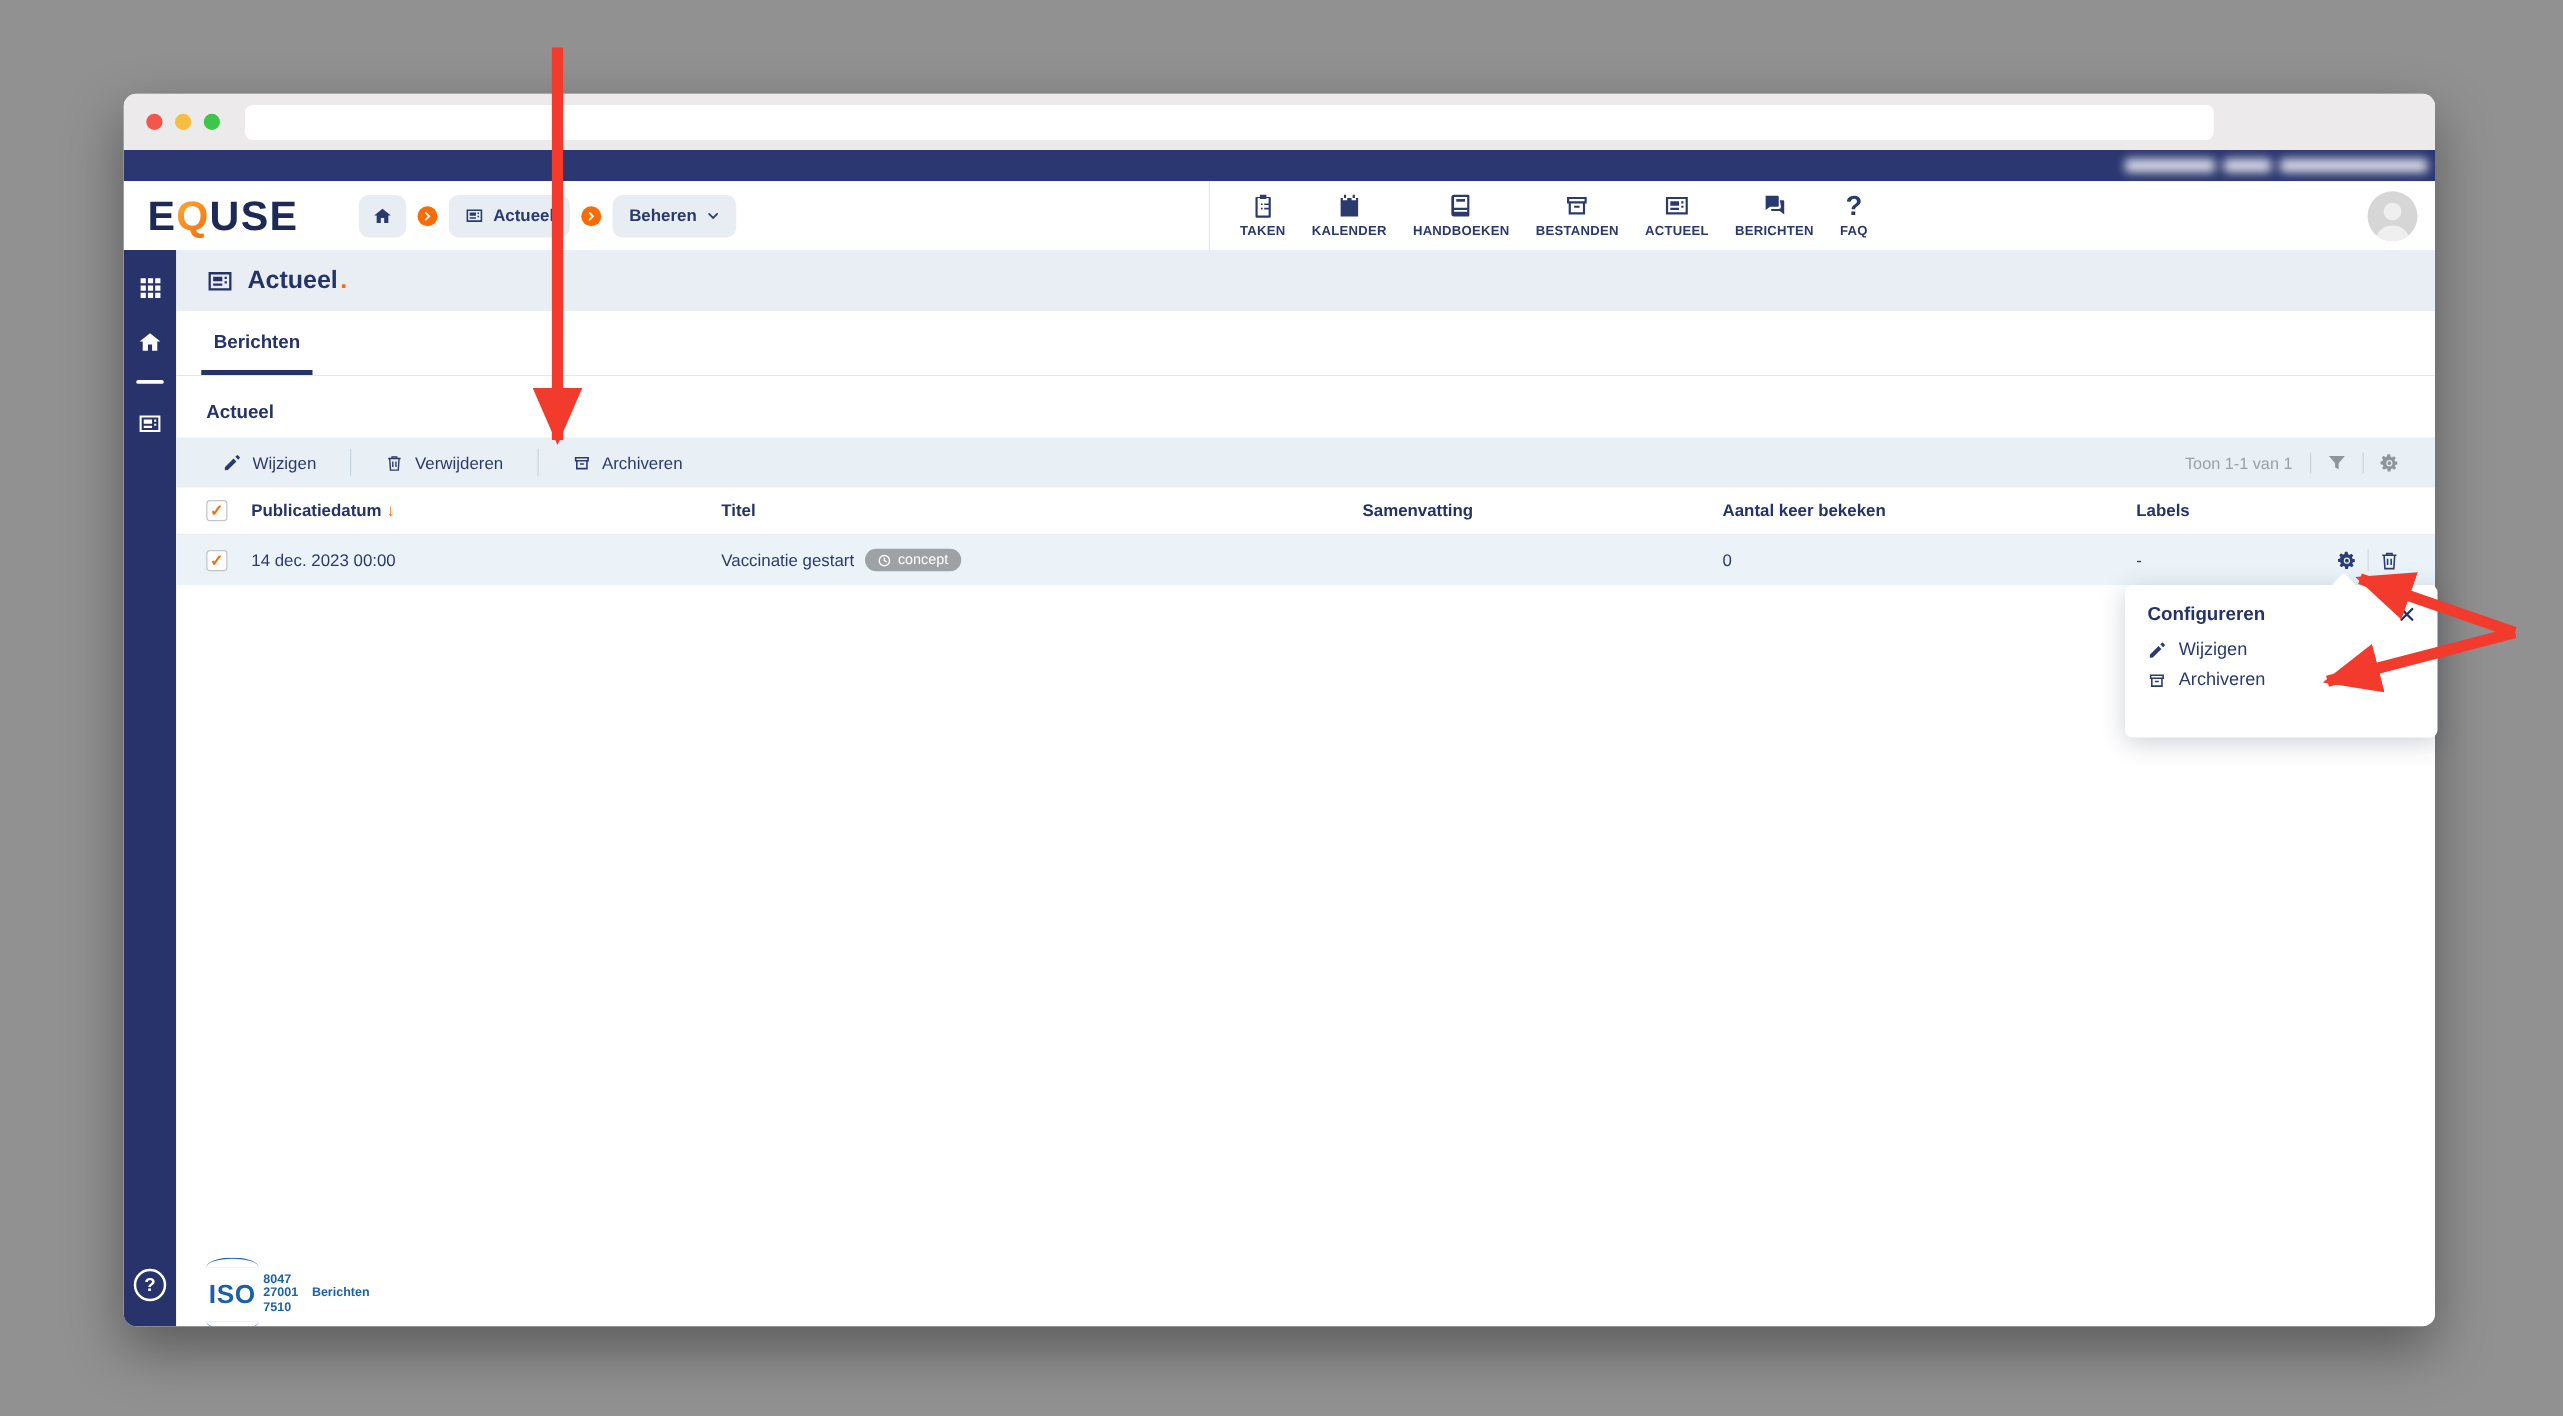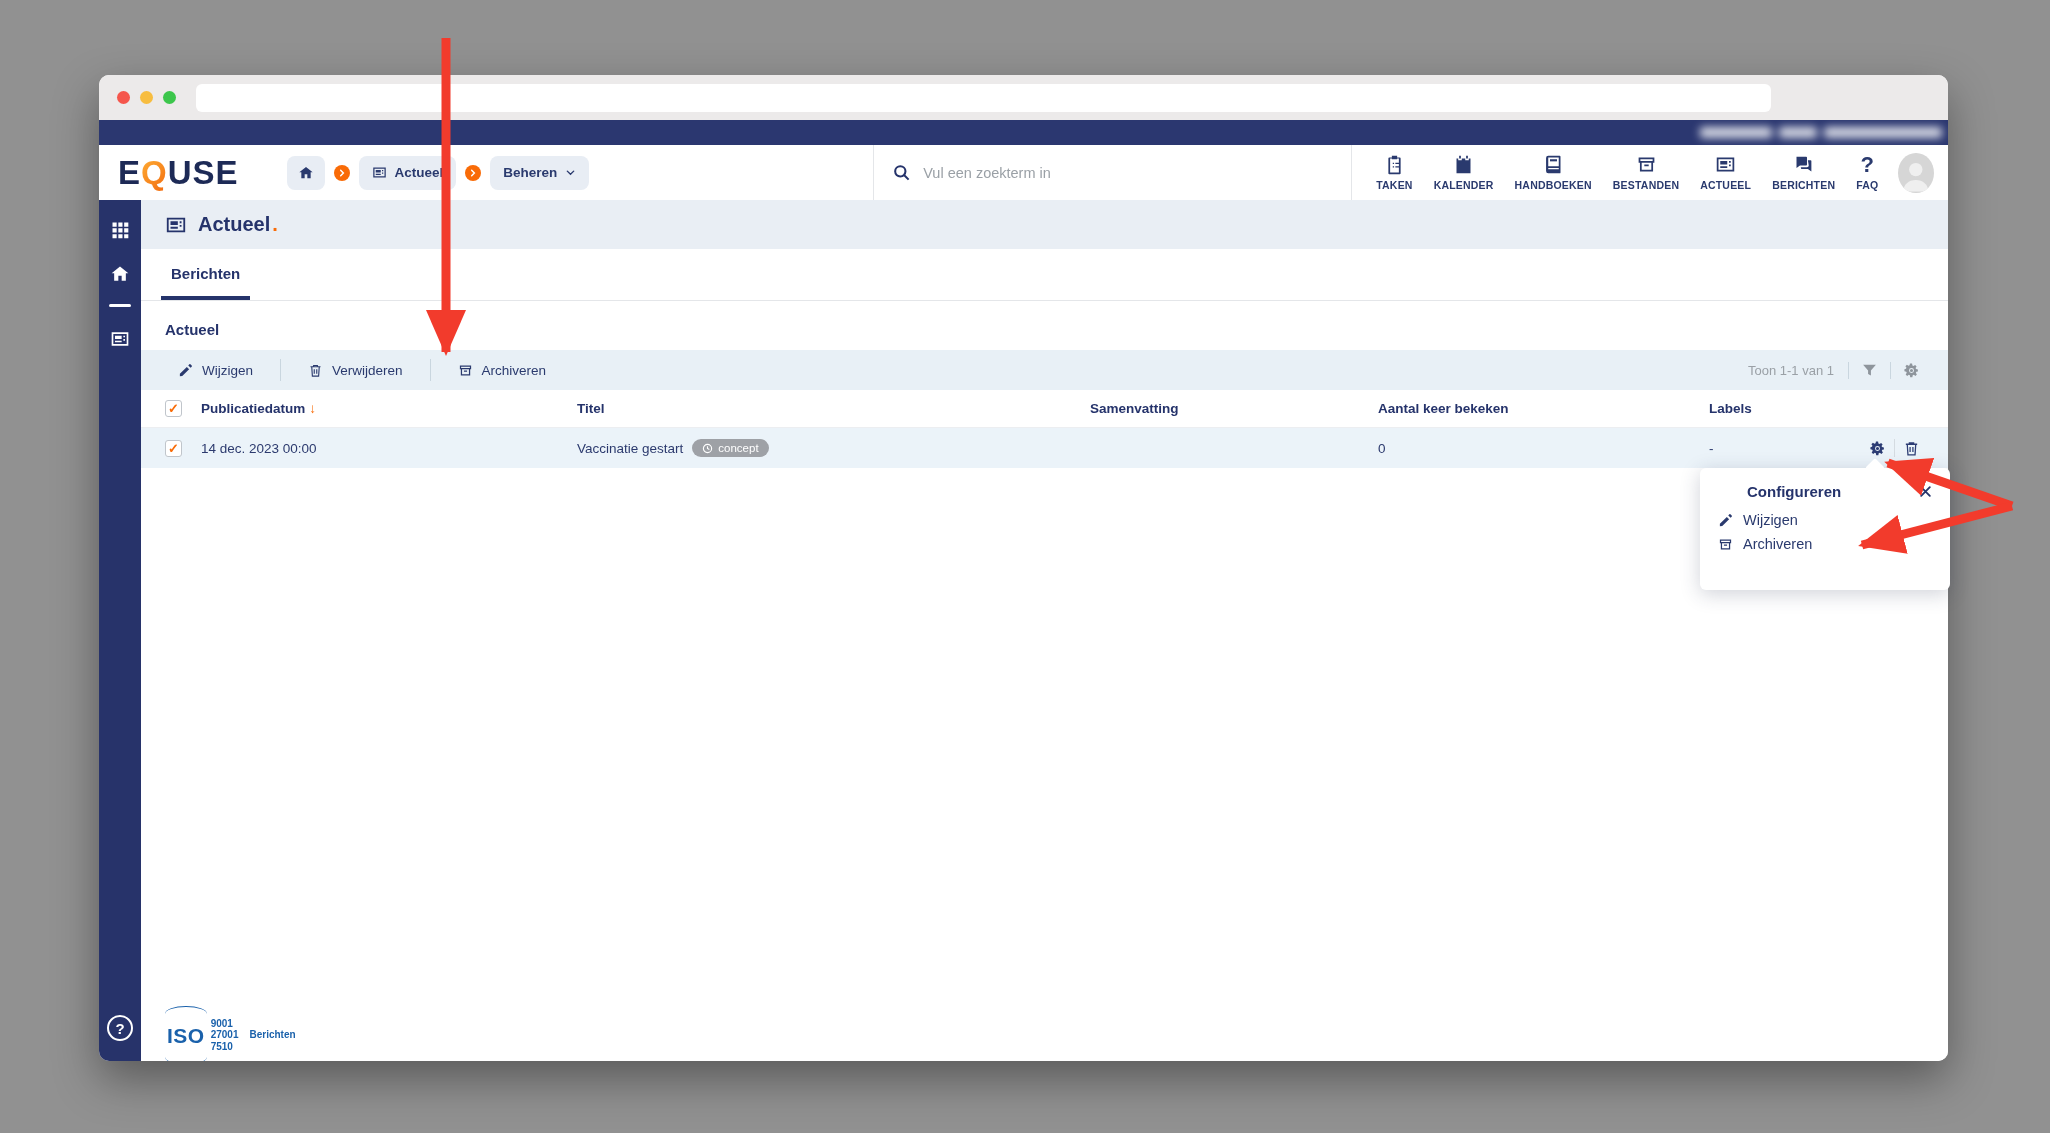--- a/index.html
+++ b/index.html
@@ -114,21 +114,21 @@
   .fseg { padding:0 14px; }
   .fseg + .fseg { border-left:1px solid #cfd2d5; }
   .helpseg { display:flex; align-items:center; gap:7px; }
   .helpseg svg { width:14px; height:14px; }
   .helplink { text-decoration:underline; cursor:pointer; }
 
   
   .popup { position:absolute; left:1700px; top:468px; width:250px; height:122px; background:#fff; border-radius:6px; box-shadow:0 4px 20px rgba(40,50,80,.22); z-index:30; }
   .popup .caret { position:absolute; top:-7px; left:168px; width:14px; height:14px; background:#fff; transform:rotate(45deg); border-radius:2px; }
   .popup .phead { display:flex; align-items:center; padding:15px 18px 8px; }
-  .popup .ptitle { font-size:15px; font-weight:bold; color:#25336b;margin-left:29px; }
+  .popup .ptitle { font-size:15px; font-weight:bold; color:#25336b; }
   .popup .pclose { margin-left:auto; color:#25336b; cursor:pointer; display:flex; }
   .popup .pclose svg { width:13px; height:13px; }
   .pitem { display:flex; align-items:center; gap:10px; padding:4px 18px; color:#2a3a6e; font-size:14.5px; cursor:pointer; }
   .pitem svg { width:15px; height:15px; }
 
   
   .arrows { position:absolute; inset:0; z-index:60; pointer-events:none; }
 </style>
 </head>
 <body>
@@ -254,26 +254,20 @@
               </span>
             <div class="chip">
                 <span>Beheren</span>
                 <svg viewBox="0 0 24 24" width="11" height="11">
                   <use href="#i-chev-d"></use>
                 </svg>
               </div>
           </div>
         </div>
 
-        <div class="searchwrap">
-          <svg viewBox="0 0 24 24" width="19" height="19" style="color:#25336b">
-              <use href="#i-search"></use>
-            </svg>
-          <input placeholder="Vul een zoekterm in" style="">
-        </div>
 
         <div class="mainnav">
           <div class="navitem">
               <svg viewBox="0 0 24 24">
                 <use href="#i-clipboard"></use>
               </svg>
               <span class="lab">TAKEN</span>
             </div>
           <div class="navitem">
               <svg viewBox="0 0 24 24">
@@ -429,21 +423,21 @@
                   </span>
               </span>
             </div>
 
             <div class="flexspacer"></div>
 
             <div class="pagefooter">
               <div class="isologo">
                 <span class="isoname">ISO</span>
                 <span class="isocol">
-                  <span style="display:block">9001</span>
+                  <span style="display:block">8047</span>
                   <span class="mid">
                       <span>27001</span>
                       <span>Berichten</span>
                     </span>
                   <span style="display:block">7510</span>
                 </span>
               </div>
             </div>
           </div>
         </div>

